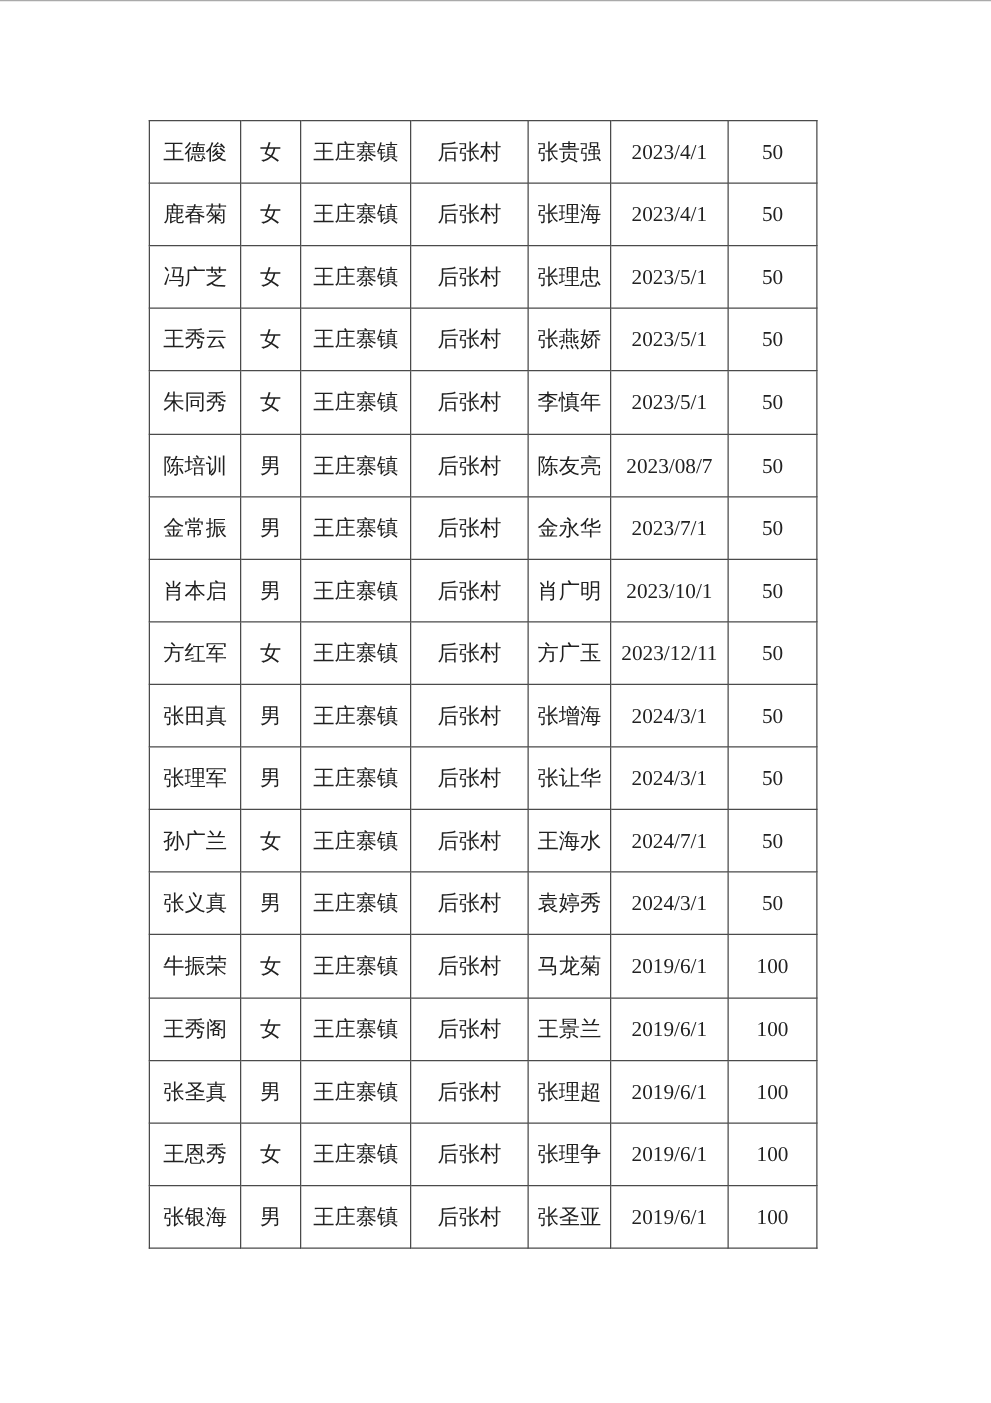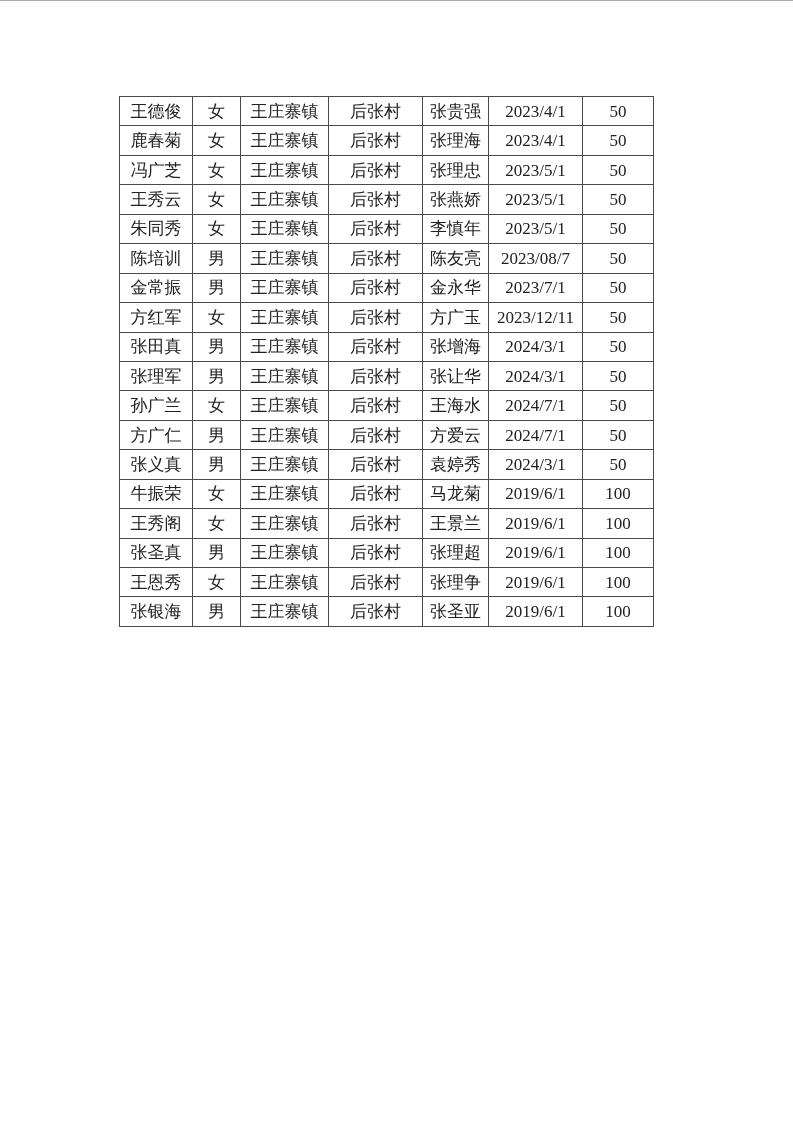--- a/index.html
+++ b/index.html
@@ -25,21 +25,21 @@
     top: 0;
     width: 100%;
     height: 1px;
     background: #aaaaaa;
   }
   table.records {
     position: absolute;
     left: 119px;
     top: 96px;
     width: 534px;
-    height: 531px;
+    height: 903px;
     border-collapse: collapse;
     table-layout: fixed;
     border: 1px solid var(--border-color, #4a4a4a);
   }
   table.records td {
     border: 1px solid var(--border-color, #4a4a4a);
     text-align: center;
     vertical-align: middle;
     padding: 0 2px;
     font-size: 17px;
@@ -122,20 +122,29 @@
         <tr>
           <td>金常振</td>
           <td>男</td>
           <td>王庄寨镇</td>
           <td>后张村</td>
           <td>金永华</td>
           <td>2023/7/1</td>
           <td>50</td>
         </tr>
         <tr>
+          <td>肖本启</td>
+          <td>男</td>
+          <td>王庄寨镇</td>
+          <td>后张村</td>
+          <td>肖广明</td>
+          <td>2023/10/1</td>
+          <td>50</td>
+        </tr>
+        <tr>
           <td>方红军</td>
           <td>女</td>
           <td>王庄寨镇</td>
           <td>后张村</td>
           <td>方广玉</td>
           <td>2023/12/11</td>
           <td>50</td>
         </tr>
         <tr>
           <td>张田真</td>
@@ -154,29 +163,20 @@
           <td>张让华</td>
           <td>2024/3/1</td>
           <td>50</td>
         </tr>
         <tr>
           <td>孙广兰</td>
           <td>女</td>
           <td>王庄寨镇</td>
           <td>后张村</td>
           <td>王海水</td>
-          <td>2024/7/1</td>
-          <td>50</td>
-        </tr>
-        <tr>
-          <td>方广仁</td>
-          <td>男</td>
-          <td>王庄寨镇</td>
-          <td>后张村</td>
-          <td>方爱云</td>
           <td>2024/7/1</td>
           <td>50</td>
         </tr>
         <tr>
           <td>张义真</td>
           <td>男</td>
           <td>王庄寨镇</td>
           <td>后张村</td>
           <td>袁婷秀</td>
           <td>2024/3/1</td>

